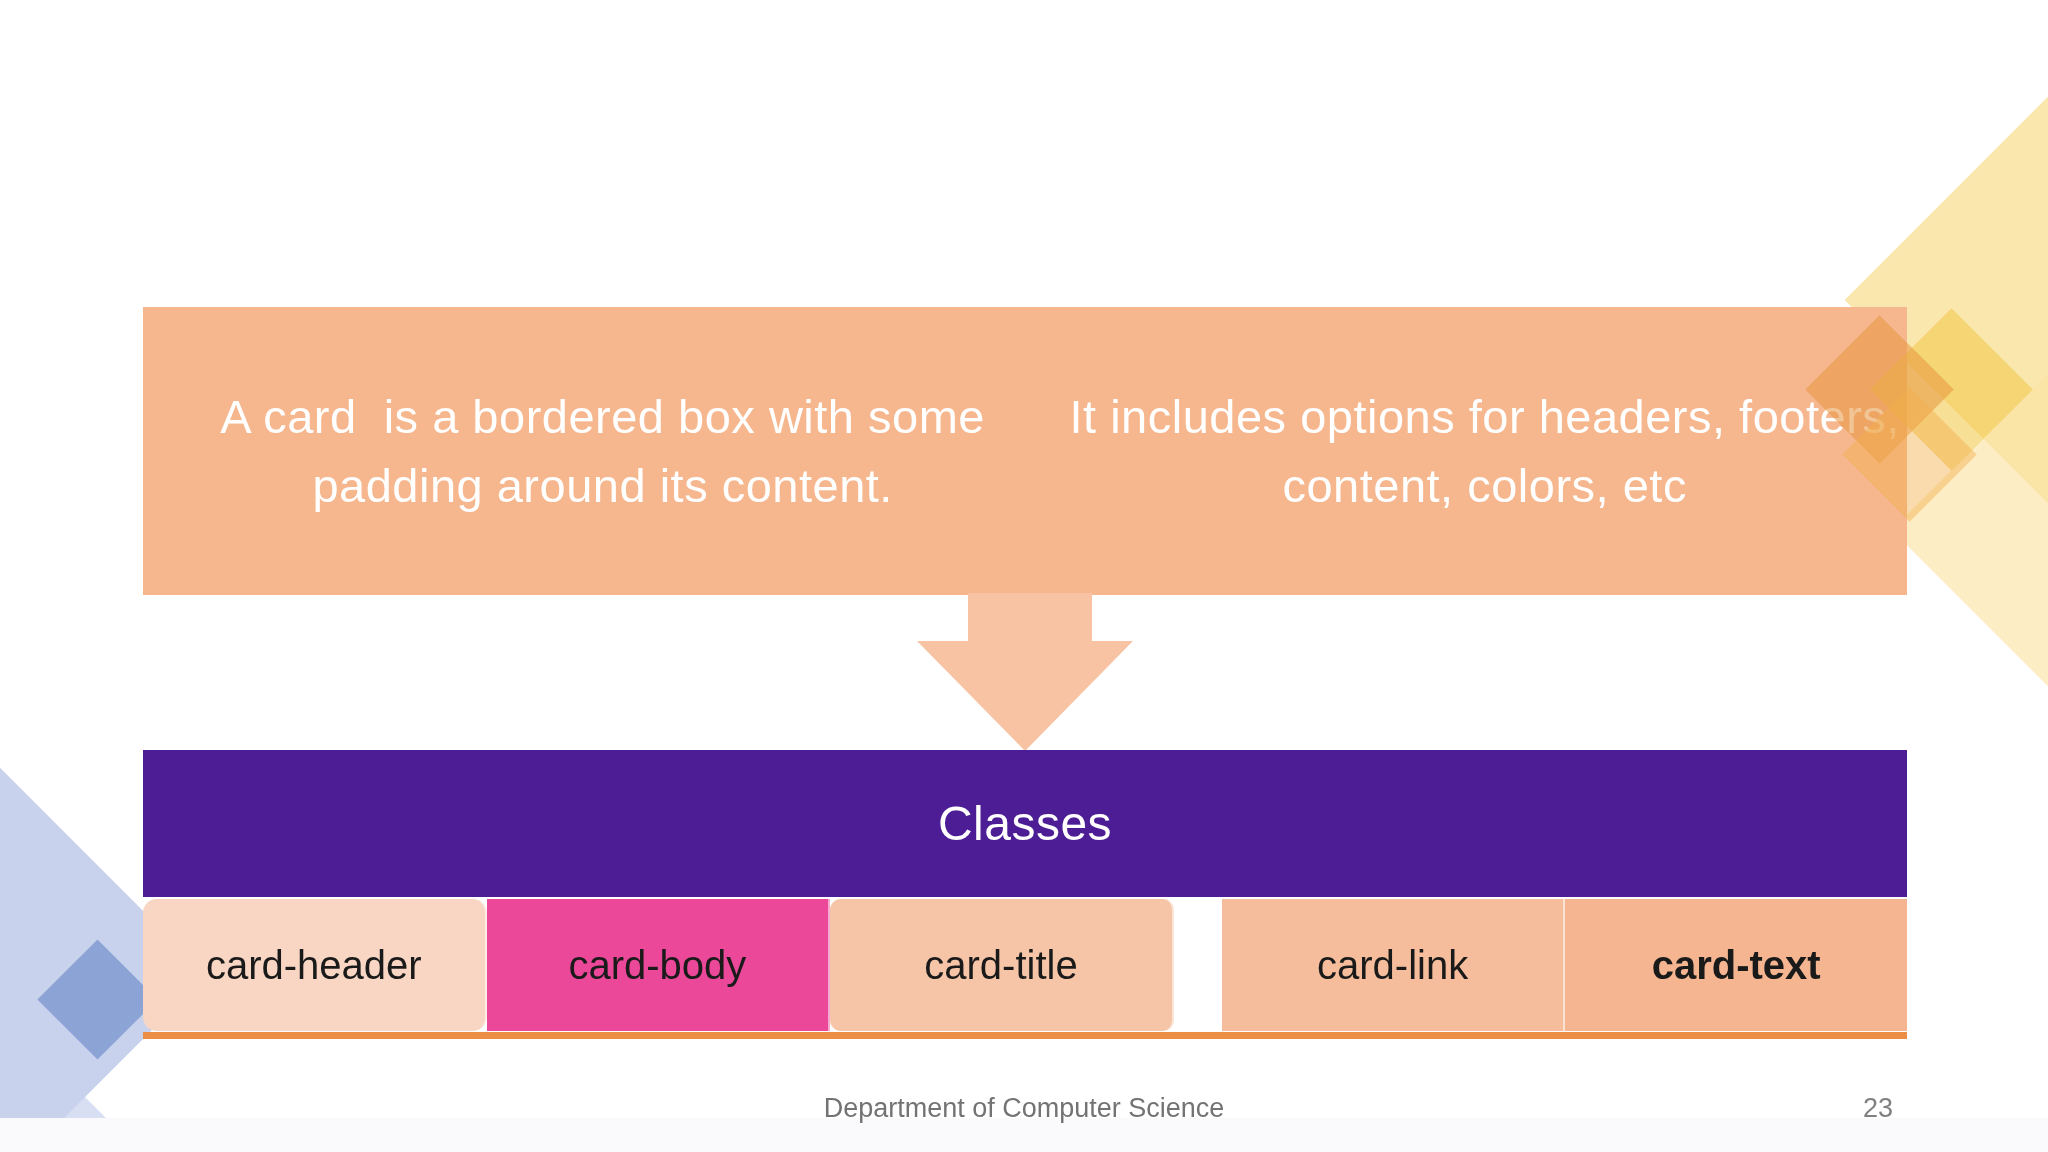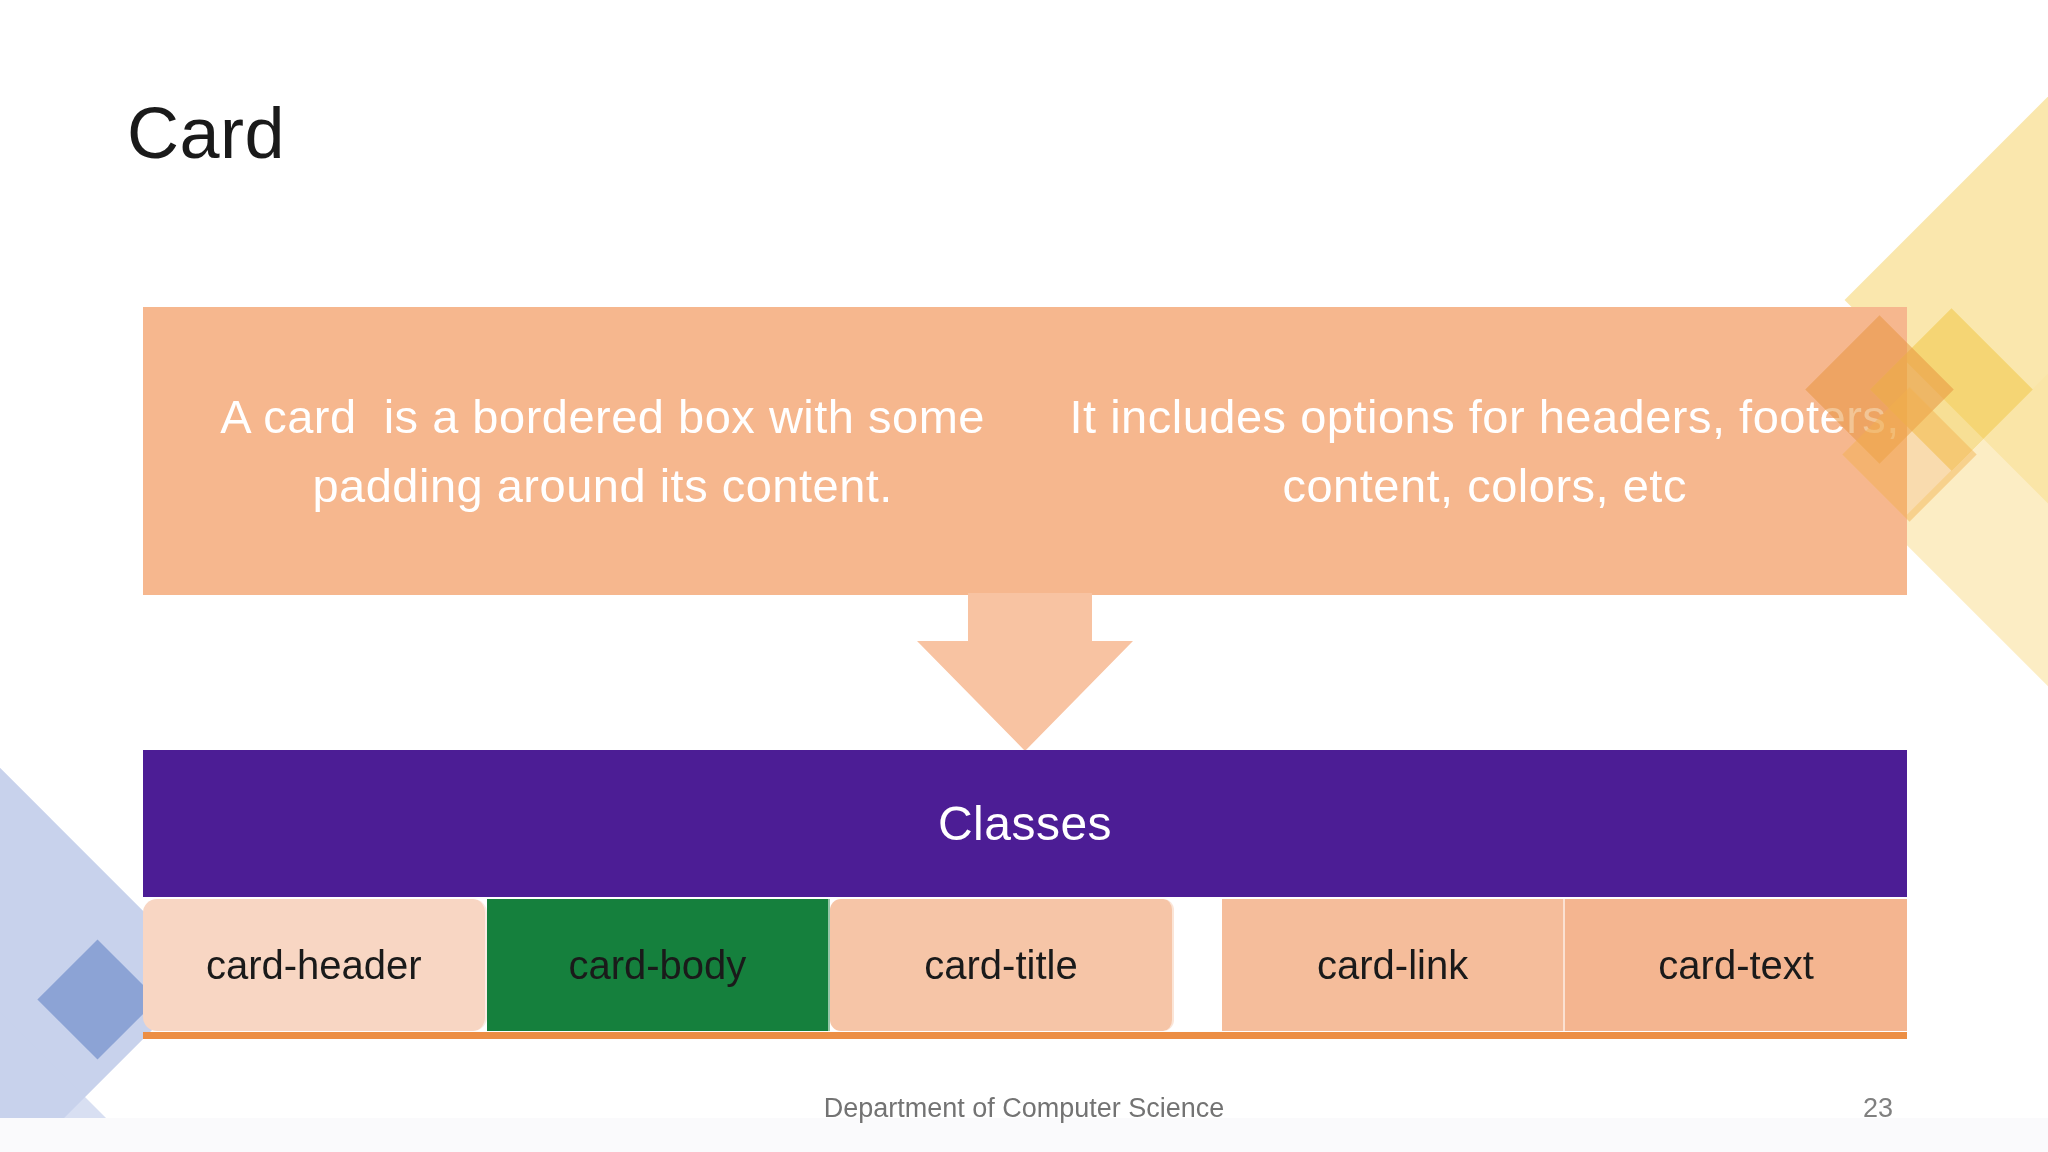--- a/index.html
+++ b/index.html
@@ -71,21 +71,21 @@
 
   
   .cells-row {
     position: absolute; left: 143px; top: 897px; width: 1764px; height: 134px;
     display: flex; z-index: 1; border-top: 2px solid rgba(255,255,255,0.45);
   }
   .cell {
     flex: 1 1 0; display: flex; align-items: center; justify-content: center;
     border-right: 2px solid rgba(255,255,255,0.55);
   }
-  .cell:last-child { border-right: none; }
+  .cell:last-child { border-right: none; font-weight: bold; }
   .cell span { color: #1A1A1A; font-size: 40px; }
 
   .table-underline {
     position: absolute; left: 143px; top: 1032px; width: 1764px; height: 7px;
     background: #EC8E44; z-index: 1;
   }
 
   
   .footer-text {
     position: absolute; left: 0; top: 1093px; width: 2048px; text-align: center;
@@ -101,38 +101,37 @@
 
 <div class="slide">
 
   <div class="decor decor-under d-yellow-1"></div>
   <div class="decor decor-under d-yellow-2"></div>
   <div class="decor decor-under d-peri-1"></div>
   <div class="decor decor-under d-peri-2"></div>
   <div class="decor decor-under d-blue-1"></div>
   <div class="bottom-band"></div>
 
-  <h1 class="title">Card</h1>
 
   <div class="desc-box">
     <div class="desc-line">A card  is a bordered box with some padding around its content.</div>
     <div class="desc-line">It includes options for headers, footers, content, colors, etc</div>
   </div>
 
   <div class="arrow-down"></div>
 
   <div class="classes-bar">
     <span>Classes</span>
   </div>
 
   <div class="cells-row">
     <div class="cell" style="background: rgb(248, 214, 195); border-radius: 14px;">
       <span>card-header</span>
     </div>
-    <div class="cell" style="background: #15803d;">
+    <div class="cell" style="background: #ec4899;">
       <span>card-body</span>
     </div>
     <div class="cell" style="background: rgb(246, 197, 167); border-radius: 11px;">
       <span>card-title</span>
     </div>
     <div class="cell" style="background: rgb(245, 189, 155); margin-left: 48px;">
       <span>card-link</span>
     </div>
     <div class="cell" style="background: rgb(244, 181, 144);">
       <span>card-text</span>

